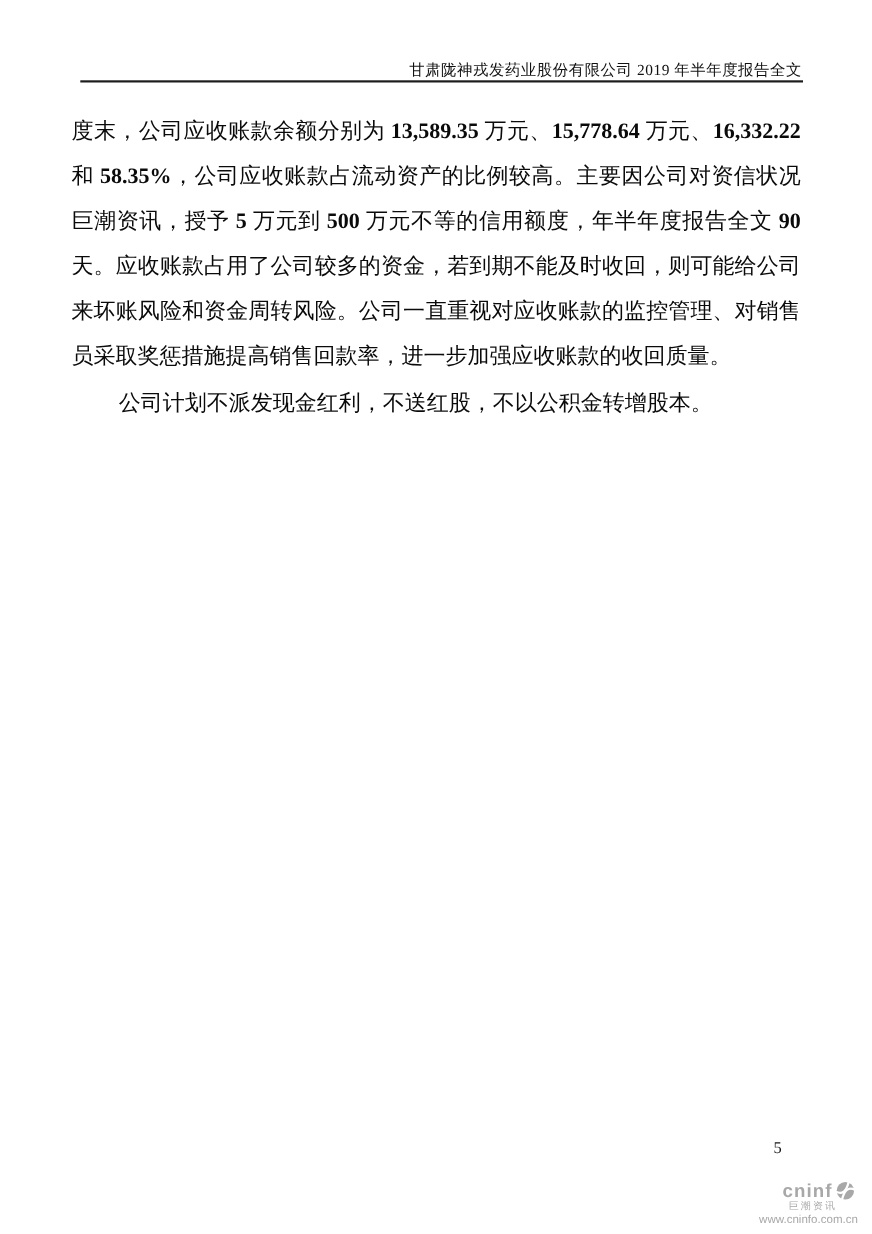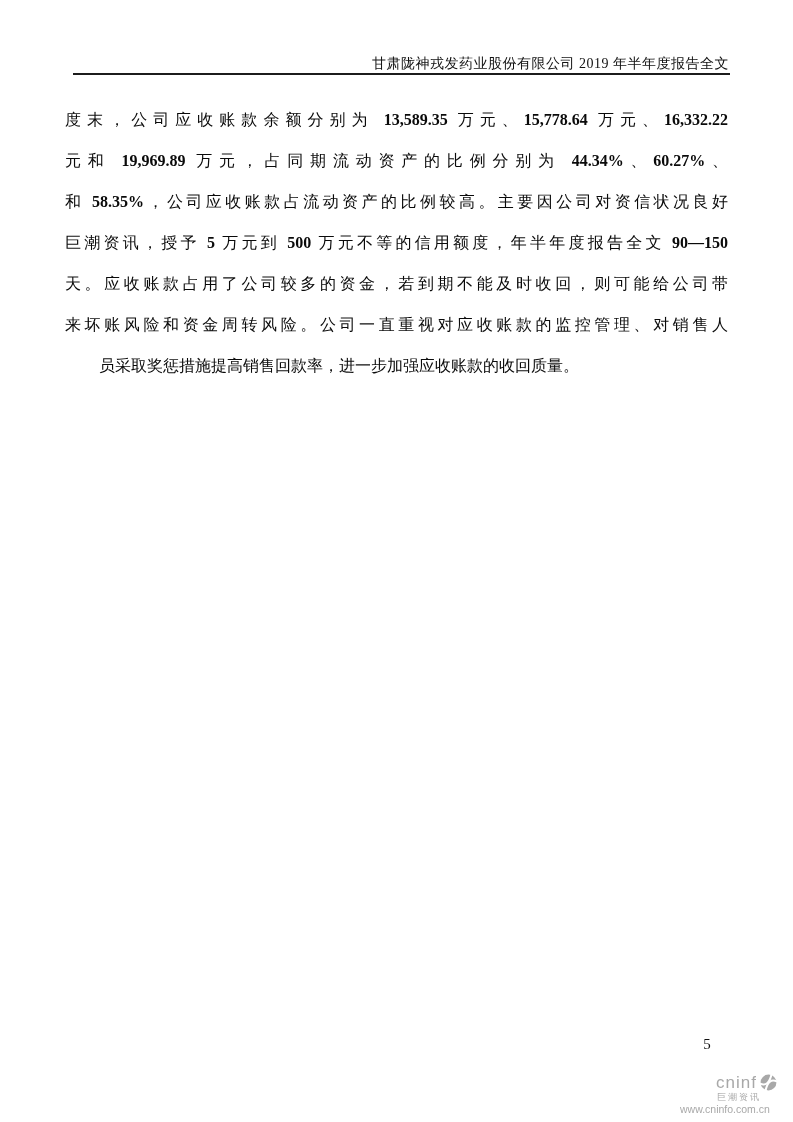--- a/index.html
+++ b/index.html
@@ -29,33 +29,32 @@
     width: 657px;
     height: 2px;
     background: #1c1c1c;
   }
   
   .body-text {
     position: absolute;
     top: 99px;
     left: 65px;
     width: 663px;
-    font-size: 16px;
+    font-size: 20px;
     color: #0a0a0a;
   }
   .text-line {
     height: 41px;
     line-height: 41px;
     text-align: justify;
     text-align-last: justify;
     overflow: hidden;
   }
   .text-line.last-line {
     text-align-last: left;
-    margin-left: 34px;
   }
   .p2-line {
     margin-top: 2px;
     height: 41px;
     line-height: 41px;
     text-indent: 43px;
     white-space: nowrap;
   }
   .bold-num { font-weight: 700; }
   
@@ -78,61 +77,61 @@
   }
   .wm-row1 {
     display: flex;
     justify-content: flex-end;
     align-items: center;
     gap: 2px;
     margin-right: 12px;
   }
   .wm-brand {
     font-family: "Liberation Sans", "DejaVu Sans", sans-serif;
-    font-weight: 400;
+    font-weight: 700;
     font-size: 17px;
     letter-spacing: 1px;
     line-height: 19px;
   }
   .wm-swirl { width: 19px; height: 19px; display: block; }
   .wm-cn {
     text-align: right;
     margin-right: 29px;
     margin-top: 0px;
     font-size: 9px;
     letter-spacing: 2px;
     line-height: 10px;
-    font-family: Liberation Sans, sans-serif;
+    font-family: Liberation Mono, monospace;
   }
   .wm-url {
-    text-align: left;
+    text-align: center;
     margin-top: 2px;
     font-size: 10.5px;
     line-height: 11px;
     font-family: "Liberation Sans", "DejaVu Sans", sans-serif;
   }
 </style>
 </head>
 <body>
 
 <div class="page">
 
   <div class="header-title">甘肃陇神戎发药业股份有限公司 2019 年半年度报告全文</div>
   <div class="header-rule"></div>
 
   <div class="body-text">
     <div class="paragraph">
       <div class="text-line"><span>度末，公司应收账款余额分别为 </span><span class="bold-num">13,589.35</span><span> 万元、</span><span class="bold-num">15,778.64</span><span> 万元、</span><span class="bold-num">16,332.22</span></div>
-      <div class="text-line"><span>元和 </span><span class="bold-num">19,969.89</span><span> 万元，占同期流动资产的比例分别为 </span><span class="bold-num">44.34%</span><span>、</span><span class="bold-num">60.27%</span><span>、</span></div>
       <div class="text-line"><span>和 </span><span class="bold-num">58.35%</span><span>，公司应收账款占流动资产的比例较高。主要因公司对资信状况良好</span></div>
       <div class="text-line"><span>巨潮资讯，授予 </span><span class="bold-num">5</span><span> 万元到 </span><span class="bold-num">500</span><span> 万元不等的信用额度，年半年度报告全文 </span><span class="bold-num">90—150</span></div>
       <div class="text-line"><span>天。应收账款占用了公司较多的资金，若到期不能及时收回，则可能给公司带</span></div>
       <div class="text-line"><span>来坏账风险和资金周转风险。公司一直重视对应收账款的监控管理、对销售人</span></div>
       <div class="text-line last-line"><span>员采取奖惩措施提高销售回款率，进一步加强应收账款的收回质量。</span></div>
     </div>
+    <div class="p2-line">公司计划不派发现金红利，不送红股，不以公积金转增股本。</div>
   </div>
 
   <div class="page-number">5</div>
 
   <div class="watermark">
     <div class="wm-row1">
       <span class="wm-brand">cninf</span>
       <svg class="wm-swirl" viewBox="0 0 24 24" aria-hidden="true">
         <circle cx="12" cy="12" r="10" fill="#a8a8a8"></circle>
         <path d="M1,13 Q12,19 16,1" stroke="#ffffff" stroke-width="2.6" fill="none"></path>

